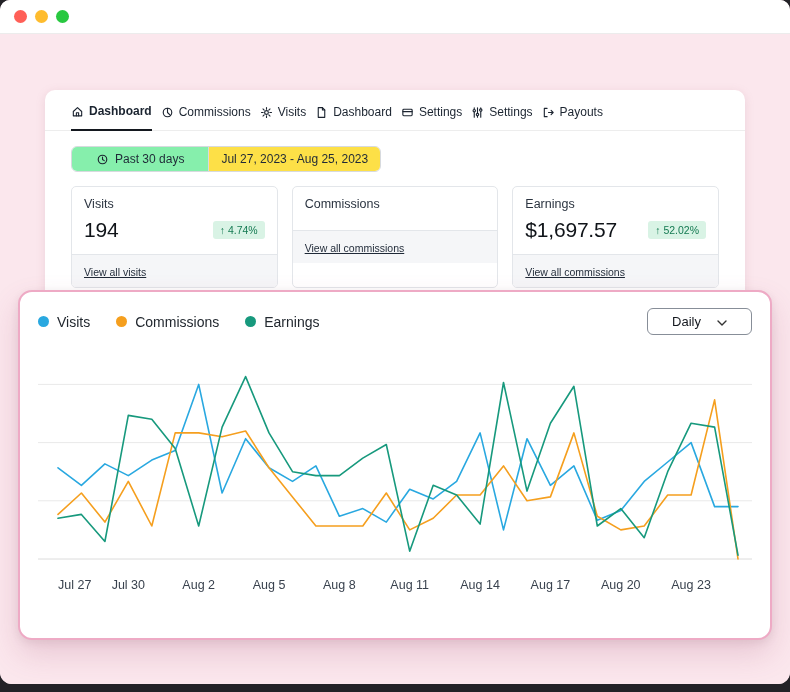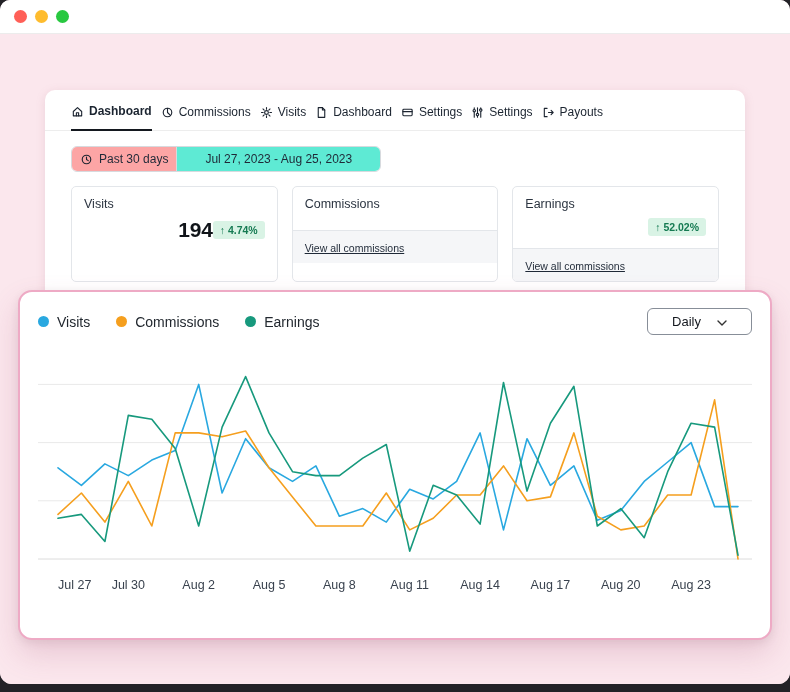--- a/index.html
+++ b/index.html
@@ -39,29 +39,29 @@
   }
   .nav-item.active { border-bottom:2px solid #14181f; margin-bottom:-1px; font-weight:700; }
   .icon14 { width:13px; height:13px; stroke:#1c2430; stroke-width:1.2; fill:none;
             stroke-linecap:round; stroke-linejoin:round; display:block; }
 
   .filter-row { margin:15px 26px 14px 26px; display:flex; }
   .range-control {
     display:inline-flex; border:1px solid #d7dade; border-radius:6px; overflow:hidden;
     font-size:12px; color:#1f2937;
   }
-  .range-preset { display:flex; align-items:center; gap:6px; background:#fca5a5;
-    padding:5px 8px; border-right:1px solid #d7dade; cursor:pointer; }
-  .range-dates { background:#5eead4; padding:5px 28px; display:flex; align-items:center; }
+  .range-preset { display:flex; align-items:center; gap:6px; background:#86efac;
+    padding:5px 24px; border-right:1px solid #d7dade; cursor:pointer; }
+  .range-dates { background:#fde047; padding:5px 12px; display:flex; align-items:center; }
 
   .stats-row { margin:0 26px; display:grid; grid-template-columns:repeat(3,1fr); gap:14px; }
   .stat-card { border:1px solid #e3e6ea; border-radius:5px; background:#fff; overflow:hidden; }
   .stat-body { padding:10px 12px 12px 12px; }
   .stat-label { font-size:12.5px; color:#2b3440; margin-bottom:7px; }
-  .stat-value-row { display:flex; justify-content:flex-end; align-items:center;font-weight:bold; }
+  .stat-value-row { display:flex; justify-content:space-between; align-items:center; }
   .stat-value { font-size:21px; color:#101419; letter-spacing:-0.2px; }
   .badge { font-size:10.5px; padding:3px 7px; border-radius:3px; display:flex; gap:3px; align-items:center; }
   .badge.up { background:#d9f3e5; color:#157a52; }
   .badge.down { background:#fbe3e3; color:#cf4040; }
   .stat-footer { border-top:1px solid #e3e6ea; background:#f5f6f8; padding:7px 12px; }
   .stat-link { font-size:10.5px; color:#1f2937; text-decoration:underline; cursor:pointer; }
 
   .hidden-row { margin:14px 26px 0 26px; border:1px solid #e3e6ea; border-radius:5px; height:40px; }
 
   
@@ -190,35 +190,39 @@
           <div class="stat-body">
             <div class="stat-label">Visits</div>
             <div class="stat-value-row">
               <div class="stat-value">194</div>
               <div class="badge up">
                 <span>↑</span>
                 <span>4.74%</span>
               </div>
             </div>
           </div>
+          <div class="stat-footer">
+            <a class="stat-link">View all visits</a>
+          </div>
         </div>
 
         <div class="stat-card">
           <div class="stat-body">
             <div class="stat-label">Commissions</div>
           </div>
           <div class="stat-footer">
             <a class="stat-link">View all commissions</a>
           </div>
         </div>
 
         <div class="stat-card">
           <div class="stat-body">
             <div class="stat-label">Earnings</div>
             <div class="stat-value-row">
+              <div class="stat-value">$1,697.57</div>
               <div class="badge up">
                 <span>↑</span>
                 <span>52.02%</span>
               </div>
             </div>
           </div>
           <div class="stat-footer">
             <a class="stat-link">View all commissions</a>
           </div>
         </div>

